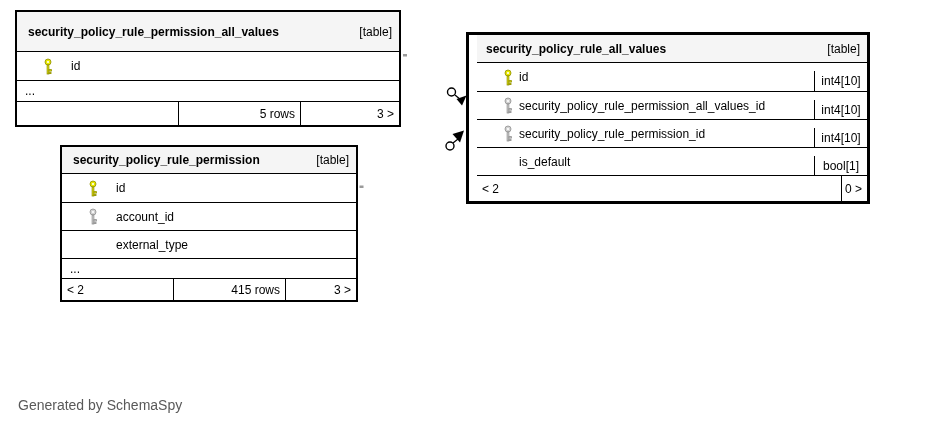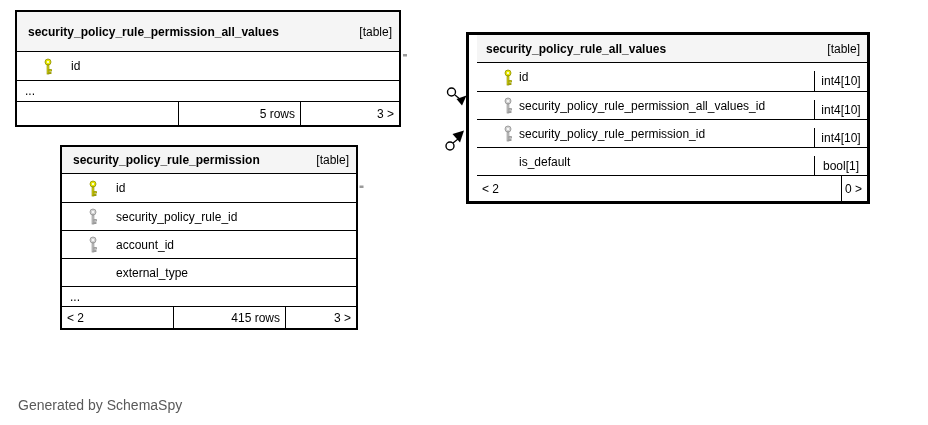--- a/index.html
+++ b/index.html
@@ -120,32 +120,20 @@
   <div class="row">
     <span class="keyicon fk">
       <svg width="10" height="17" viewBox="0 0 10 17">
           <circle class="khead" cx="5" cy="4" r="3"></circle>
           <rect class="kstem" x="4.1" y="7" width="1.8" height="9"></rect>
           <rect class="kstem" x="5.9" y="11.6" width="2.6" height="1.4"></rect>
           <rect class="kstem" x="5.9" y="14.2" width="2.1" height="1.4"></rect>
           <circle class="khole" cx="5" cy="4" r="1.1"></circle>
         </svg>
     </span>
-    <span class="col-name">security_policy_rule_id</span>
-  </div>
-  <div class="row">
-    <span class="keyicon fk">
-      <svg width="10" height="17" viewBox="0 0 10 17">
-          <circle class="khead" cx="5" cy="4" r="3"></circle>
-          <rect class="kstem" x="4.1" y="7" width="1.8" height="9"></rect>
-          <rect class="kstem" x="5.9" y="11.6" width="2.6" height="1.4"></rect>
-          <rect class="kstem" x="5.9" y="14.2" width="2.1" height="1.4"></rect>
-          <circle class="khole" cx="5" cy="4" r="1.1"></circle>
-        </svg>
-    </span>
     <span class="col-name">account_id</span>
   </div>
   <div class="row">
     <span class="keyicon nokey">
       <svg width="10" height="17" viewBox="0 0 10 17"></svg>
     </span>
     <span class="col-name">external_type</span>
   </div>
   <div class="row dots">...</div>
   <div class="tfoot">

